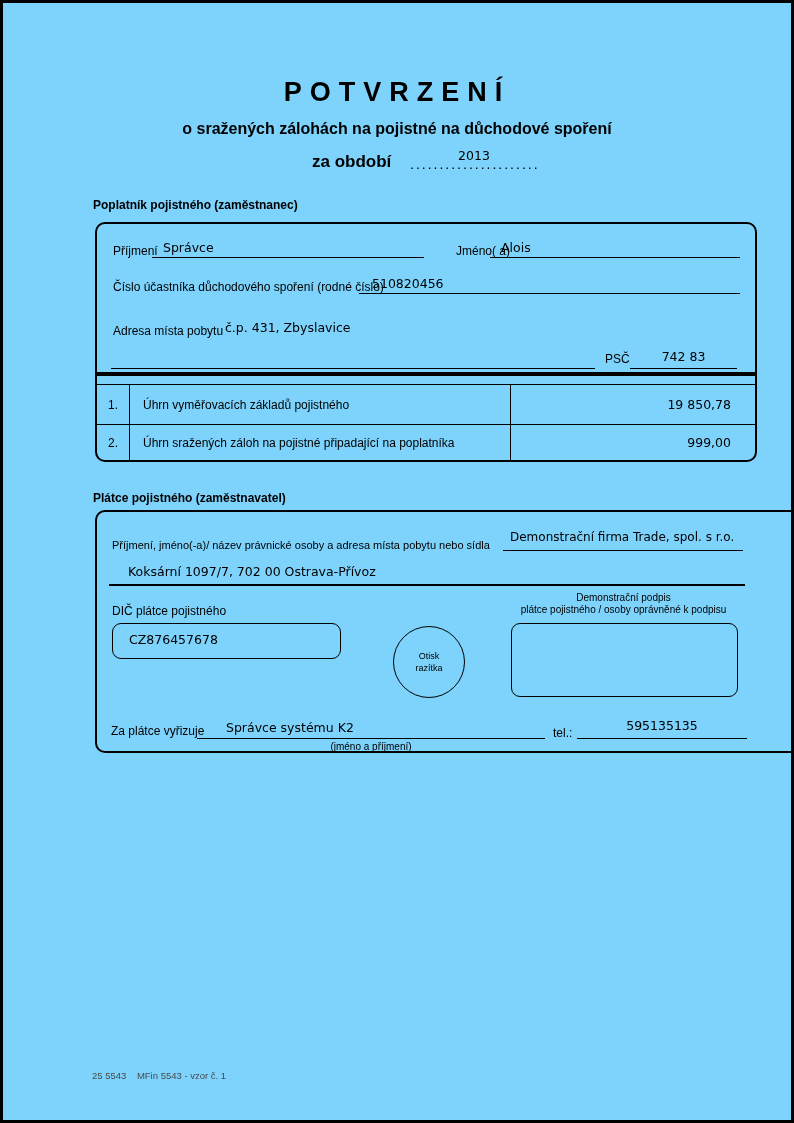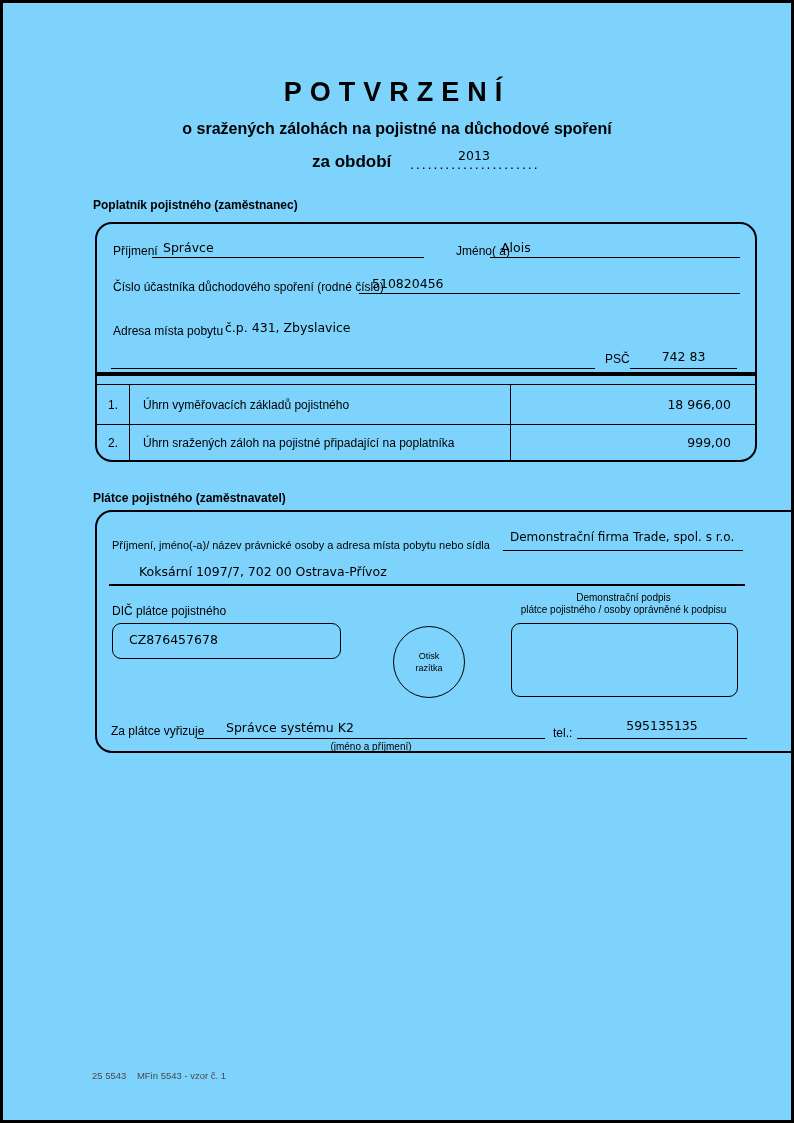--- a/index.html
+++ b/index.html
@@ -15,21 +15,21 @@
   .subtitle { font-size:16px; font-weight:bold; }
   .period-label { font-size:17px; font-weight:bold; }
   .dots { font-size:14px; letter-spacing:2px; white-space:nowrap; overflow:hidden; }
   .sec-title { font-size:12px; font-weight:bold; }
   .lbl { font-size:12px; }
   .lbl-sm { font-size:11px; }
   .lbl-xs { font-size:10px; }
   .val { font-family:"DejaVu Sans", sans-serif; font-size:12.5px; white-space:nowrap; }
   .uline { position:absolute; height:0; border-bottom:1px solid #000; }
   .uline2 { position:absolute; height:0; border-bottom:2px solid #000; }
-  .box { position:absolute; border:2px solid #000; border-radius:17px; box-sizing:border-box; }
+  .box { position:absolute; border:2px solid #000; border-radius:10px; box-sizing:border-box; }
   .thickline { position:absolute; left:0; right:0; height:4px; background:#000; }
   .tbl { position:absolute; left:0; top:160px; width:658px; height:76px;
          border-top:1px solid #000; display:flex; flex-direction:column; box-sizing:border-box; }
   .tr { display:flex; flex:1; }
   .tr.first { flex:none; height:40px; border-bottom:1px solid #000; box-sizing:border-box; }
   .td-num { width:33px; border-right:1px solid #000; display:flex; align-items:center;
             justify-content:center; font-size:12px; box-sizing:border-box; }
   .td-desc { flex:1; border-right:1px solid #000; display:flex; align-items:center;
              padding-left:13px; font-size:12px; box-sizing:border-box; }
   .td-val { width:244px; display:flex; align-items:center; justify-content:flex-end;
@@ -73,37 +73,37 @@
     <div class="abs lbl" style="left:508px; top:129px;">PSČ</div>
     <div class="uline" style="left:533px; top:144px; width:107px;"></div>
     <div class="abs val" style="left:533px; top:126px; width:107px; text-align:center;">742 83</div>
 
     <div class="thickline" style="top:148px;"></div>
 
     <div class="tbl">
       <div class="tr first">
         <div class="td-num">1.</div>
         <div class="td-desc">Úhrn vyměřovacích základů pojistného</div>
-        <div class="td-val val">18 966,00</div>
+        <div class="td-val val">19 850,78</div>
       </div>
       <div class="tr">
         <div class="td-num">2.</div>
         <div class="td-desc">Úhrn sražených záloh na pojistné připadající na poplatníka</div>
         <div class="td-val val">999,00</div>
       </div>
     </div>
   </div>
 
   <div class="abs sec-title" style="left:93px; top:492px;">Plátce pojistného (zaměstnavatel)</div>
   <div class="box" style="left:95px; top:510px; width:718px; height:243px;">
     <div class="abs lbl-sm" style="left:15px; top:27px;">Příjmení, jméno(-a)/ název právnické osoby a adresa místa pobytu nebo sídla</div>
     <div class="uline" style="left:406px; top:38px; width:240px;"></div>
     <div class="abs val" style="left:413px; top:19px; font-size:12px;">Demonstrační firma Trade, spol. s r.o.</div>
 
-    <div class="abs val" style="left:42px; top:53px;">Koksární 1097/7, 702 00 Ostrava-Přívoz</div>
+    <div class="abs val" style="left:31px; top:53px;">Koksární 1097/7, 702 00 Ostrava-Přívoz</div>
     <div class="uline2" style="left:12px; top:72px; width:636px;"></div>
 
     <div class="abs lbl" style="left:15px; top:93px;">DIČ plátce pojistného</div>
     <div class="roundfield" style="left:15px; top:111px; width:229px; height:36px;"></div>
     <div class="abs val" style="left:32px; top:121px;">CZ876457678</div>
 
     <div class="stamp" style="left:296px; top:114px; width:70px; height:70px;">
       <div>Otisk</div>
       <div>razítka</div>
     </div>

